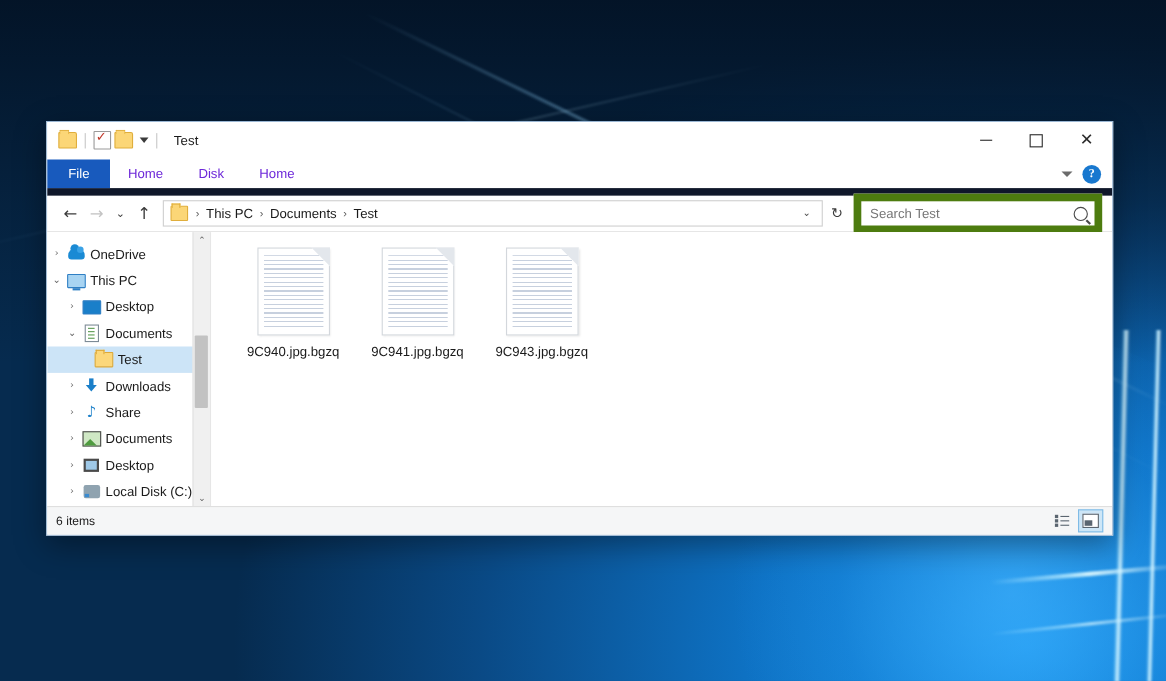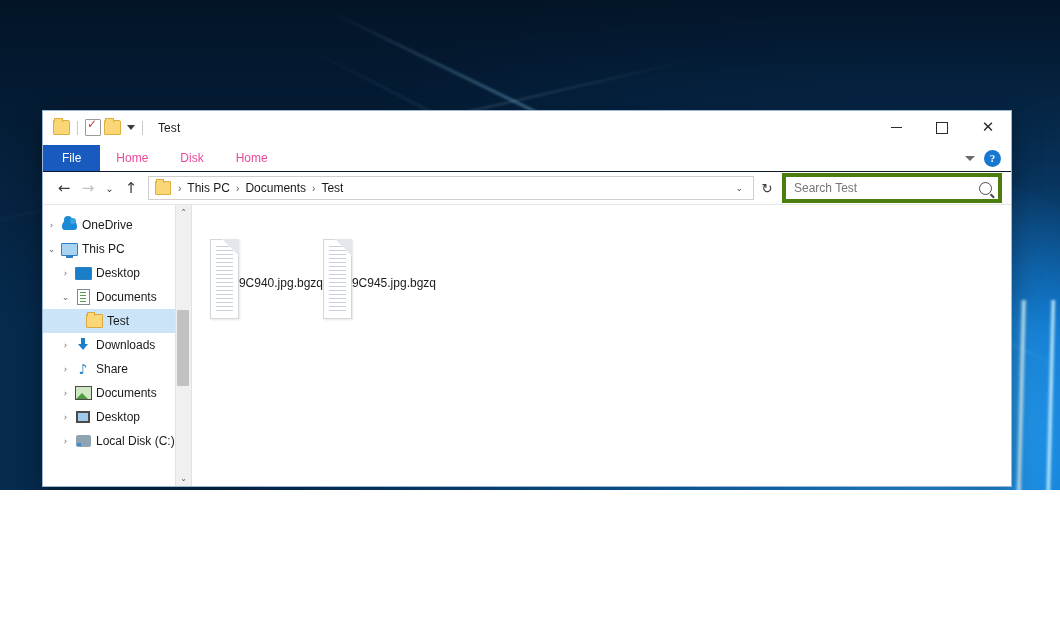--- a/index.html
+++ b/index.html
@@ -8,21 +8,21 @@
     width: 1060px;
     height: 619px;
     overflow: hidden;
     font-family: "Liberation Sans", sans-serif;
   }
 
   
   #desktop {
     position: relative;
     width: 1060px;
-    height: 490px;
+    height: 619px;
     background: #0a2d52;
     overflow: hidden;
   }
   .wp-base {
     position: absolute;
     inset: 0;
     background:
       radial-gradient(ellipse 900px 700px at 88% 95%, #1e9bf0 0%, #0e72c4 28%, #0a4a86 55%, #062b4f 80%),
       linear-gradient(150deg, #062039 0%, #08335c 38%, #0a4a86 62%, #0b5e9e 100%);
   }
@@ -113,25 +113,25 @@
     width: 46px; height: 33px; display: flex; align-items: center; justify-content: center;
     font-size: 12px; color: #2b2b2b;
   }
   .glyph-min { width: 11px; height: 1px; background: #2b2b2b; }
   .glyph-max { width: 10px; height: 10px; border: 1px solid #2b2b2b; }
   .glyph-close { font-size: 15px; line-height: 1; font-family: "DejaVu Sans", sans-serif; }
 
   
   .ribbon {
     height: 26px; background: #ffffff; display: flex; align-items: stretch;
-    flex: 0 0 auto; border-bottom: 1px solid #0f172a; justify-content: flex-end;
+    flex: 0 0 auto; border-bottom: 7px solid #0f172a; justify-content: flex-end;
   }
   .tab {
     display: flex; align-items: center; padding: 0 16px;
-    font-size: 12px; color: #ec4899;
+    font-size: 12px; color: #6d28d9;
   }
   .tab.file { background: #185abd; color: #fff; padding: 0 19px; }
   .ribbon-right { margin-left: auto; display: flex; align-items: center; gap: 9px; padding-right: 10px; }
   .chev-down {
     width: 0; height: 0; border-left: 5px solid transparent;
     border-right: 5px solid transparent; border-top: 5px solid #6b6b6b;
   }
   .help-icon {
     width: 17px; height: 17px; border-radius: 50%;
     background: #1878cf; color: #fff; font-size: 11px; font-weight: bold;
@@ -169,21 +169,21 @@
   .addr-caret {
     margin-left: auto; font-size: 9px; color: #4a4a4a; padding: 0 6px;
     font-family: "DejaVu Sans", sans-serif;
   }
   .refresh-btn {
     width: 24px; height: 22px; display: flex; align-items: center; justify-content: center;
     font-size: 13px; color: #3b3b3b; border: 1px solid transparent;
     font-family: "DejaVu Sans", sans-serif;
   }
   .search-field {
-    width: 200px; height: 22px; border: 4px solid #4d7c0f; background: #fff;
+    width: 200px; height: 22px; border: 7px solid #4d7c0f; background: #fff;
     display: flex; align-items: center; padding: 0 6px; margin-left: 2px;
   }
   .search-field input {
     border: none; outline: none; flex: 1; font-size: 12px;
     color: #2b2b2b; font-family: "Liberation Sans", sans-serif; background: transparent;
   }
   .search-field input::placeholder { color: #767676; }
   .search-glass {
     width: 11px; height: 11px; border: 1.6px solid #4a4a4a; border-radius: 50%;
     position: relative; flex: 0 0 auto;
@@ -305,21 +305,21 @@
   .sidebar-split { width: 1px; background: #e2e2e2; flex: 0 0 auto; }
 
   
   .content {
     flex: 1; background: #ffffff; padding: 12px 0 0 18px;
     display: flex; flex-wrap: wrap; align-content: flex-start;
     gap: 0; overflow: hidden;
   }
   .file-tile {
     width: 113px; height: 120px;
-    display: flex; align-items: center;
+    display: flex; flex-direction: column; align-items: center;
     padding-top: 2px;
   }
   .doc-icon {
     width: 64px; height: 78px; position: relative; background: #ffffff;
     border: 1px solid #d3d7dc;
     box-shadow: 1px 1px 2px rgba(0,0,0,.10);
   }
   .doc-lines {
     position: absolute; left: 5px; right: 5px; top: 6px; bottom: 6px;
     background: repeating-linear-gradient(
@@ -552,20 +552,39 @@
             <div class="doc-fold-tri"></div>
           </div>
           <div class="file-name">9C940.jpg.bgzq</div>
         </div>
         <div class="file-tile">
           <div class="doc-icon">
             <div class="doc-lines"></div>
             <div class="doc-fold"></div>
             <div class="doc-fold-tri"></div>
           </div>
-          <div class="file-name">9C945.jpg.bgzq</div>
+          <div class="file-name">9C941.jpg.bgzq</div>
+        </div>
+        <div class="file-tile">
+          <div class="doc-icon">
+            <div class="doc-lines"></div>
+            <div class="doc-fold"></div>
+            <div class="doc-fold-tri"></div>
+          </div>
+          <div class="file-name">9C943.jpg.bgzq</div>
         </div>
       </div>
     </div>
 
+    <div class="statusbar">
+      <div class="status-text">6 items</div>
+      <div class="view-btns">
+        <div class="view-btn">
+          <span class="vb-details"></span>
+        </div>
+        <div class="view-btn active">
+          <span class="vb-large"></span>
+        </div>
+      </div>
+    </div>
 
   </div>
 </div>
 
 </body></html>

